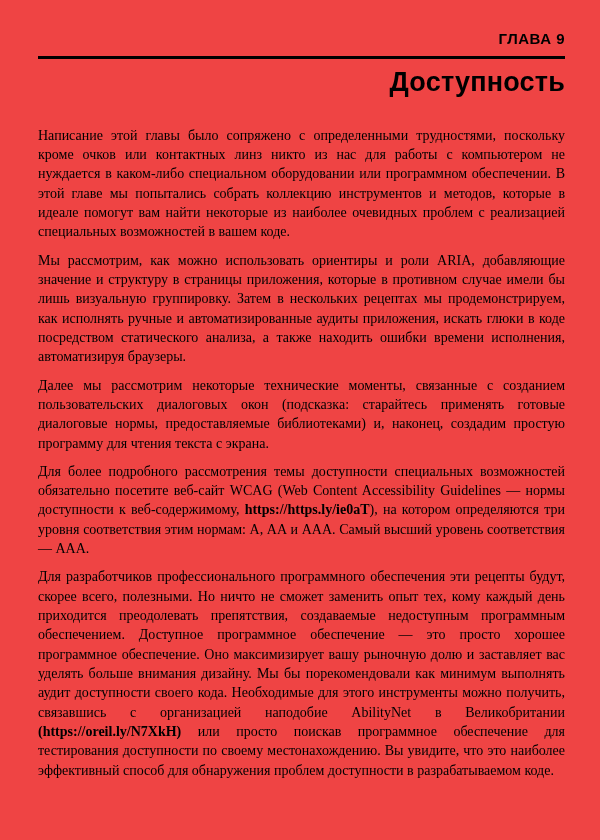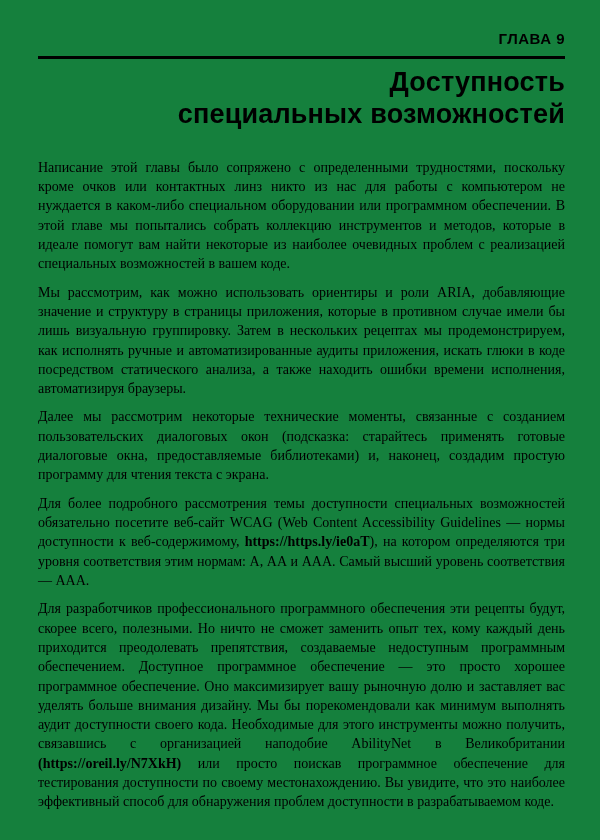--- a/index.html
+++ b/index.html
@@ -5,21 +5,21 @@
   html, body {
     margin: 0;
     padding: 0;
     background: #e8e8e8;
   }
   .page {
     position: relative;
     width: 600px;
     height: 840px;
     margin: 0 auto;
-    background: #15803d;
+    background: #ef4444;
     overflow: hidden;
     box-sizing: border-box;
     padding: 30px 35px 0 38px;
     color: #000;
   }
   .chapter-label {
     text-align: right;
     font-family: "Liberation Sans", sans-serif;
     font-weight: bold;
     font-size: 15px;
@@ -61,24 +61,23 @@
 <body>
 
 <div class="page">
 
   <div class="chapter-label">ГЛАВА 9</div>
 
   <hr class="rule">
 
   <div class="page-title">
     <div>Доступность</div>
-    <div>специальных возможностей</div>
   </div>
 
   <div class="body-text">
       <p><span>Написание этой главы было сопряжено с определенными трудностями, поскольку кроме очков или контактных линз никто из нас для работы с компьютером не нуждается в каком-либо специальном оборудовании или программном обеспечении. В этой главе мы попытались собрать коллекцию инструментов и методов, которые в идеале помогут вам найти некоторые из наиболее очевидных проблем с реализацией специальных возможностей в вашем коде.</span></p>
       <p><span>Мы рассмотрим, как можно использовать ориентиры и роли ARIA, добавляющие значение и структуру в страницы приложения, которые в противном случае имели бы лишь визуальную группировку. Затем в нескольких рецептах мы продемонстрируем, как исполнять ручные и автоматизированные аудиты приложения, искать глюки в коде посредством статического анализа, а также находить ошибки времени исполнения, автоматизируя браузеры.</span></p>
-      <p><span>Далее мы рассмотрим некоторые технические моменты, связанные с созданием пользовательских диалоговых окон (подсказка: старайтесь применять готовые диалоговые окна, предоставляемые библиотеками) и, наконец, создадим простую программу для чтения текста с экрана.</span></p>
+      <p><span>Далее мы рассмотрим некоторые технические моменты, связанные с созданием пользовательских диалоговых окон (подсказка: старайтесь применять готовые диалоговые нормы, предоставляемые библиотеками) и, наконец, создадим простую программу для чтения текста с экрана.</span></p>
       <p><span>Для более подробного рассмотрения темы доступности специальных возможностей обязательно посетите веб-сайт WCAG (Web Content Accessibility Guidelines — нормы доступности к веб-содержимому, </span><b>https://https.ly/ie0aT</b><span>), на котором определяются три уровня соответствия этим нормам: А, АА и ААА. Самый высший уровень соответствия — ААА.</span></p>
       <p><span>Для разработчиков профессионального программного обеспечения эти рецепты будут, скорее всего, полезными. Но ничто не сможет заменить опыт тех, кому каждый день приходится преодолевать препятствия, создаваемые недоступным программным обеспечением. Доступное программное обеспечение — это просто хорошее программное обеспечение. Оно максимизирует вашу рыночную долю и заставляет вас уделять больше внимания дизайну. Мы бы порекомендовали как минимум выполнять аудит доступности своего кода. Необходимые для этого инструменты можно получить, связавшись с организацией наподобие AbilityNet в Великобритании </span><b>(https://oreil.ly/N7XkH)</b><span> или просто поискав программное обеспечение для тестирования доступности по своему местонахождению. Вы увидите, что это наиболее эффективный способ для обнаружения проблем доступности в разрабатываемом коде.</span></p>
     </div>
 
 </div>
 
 </body></html>

